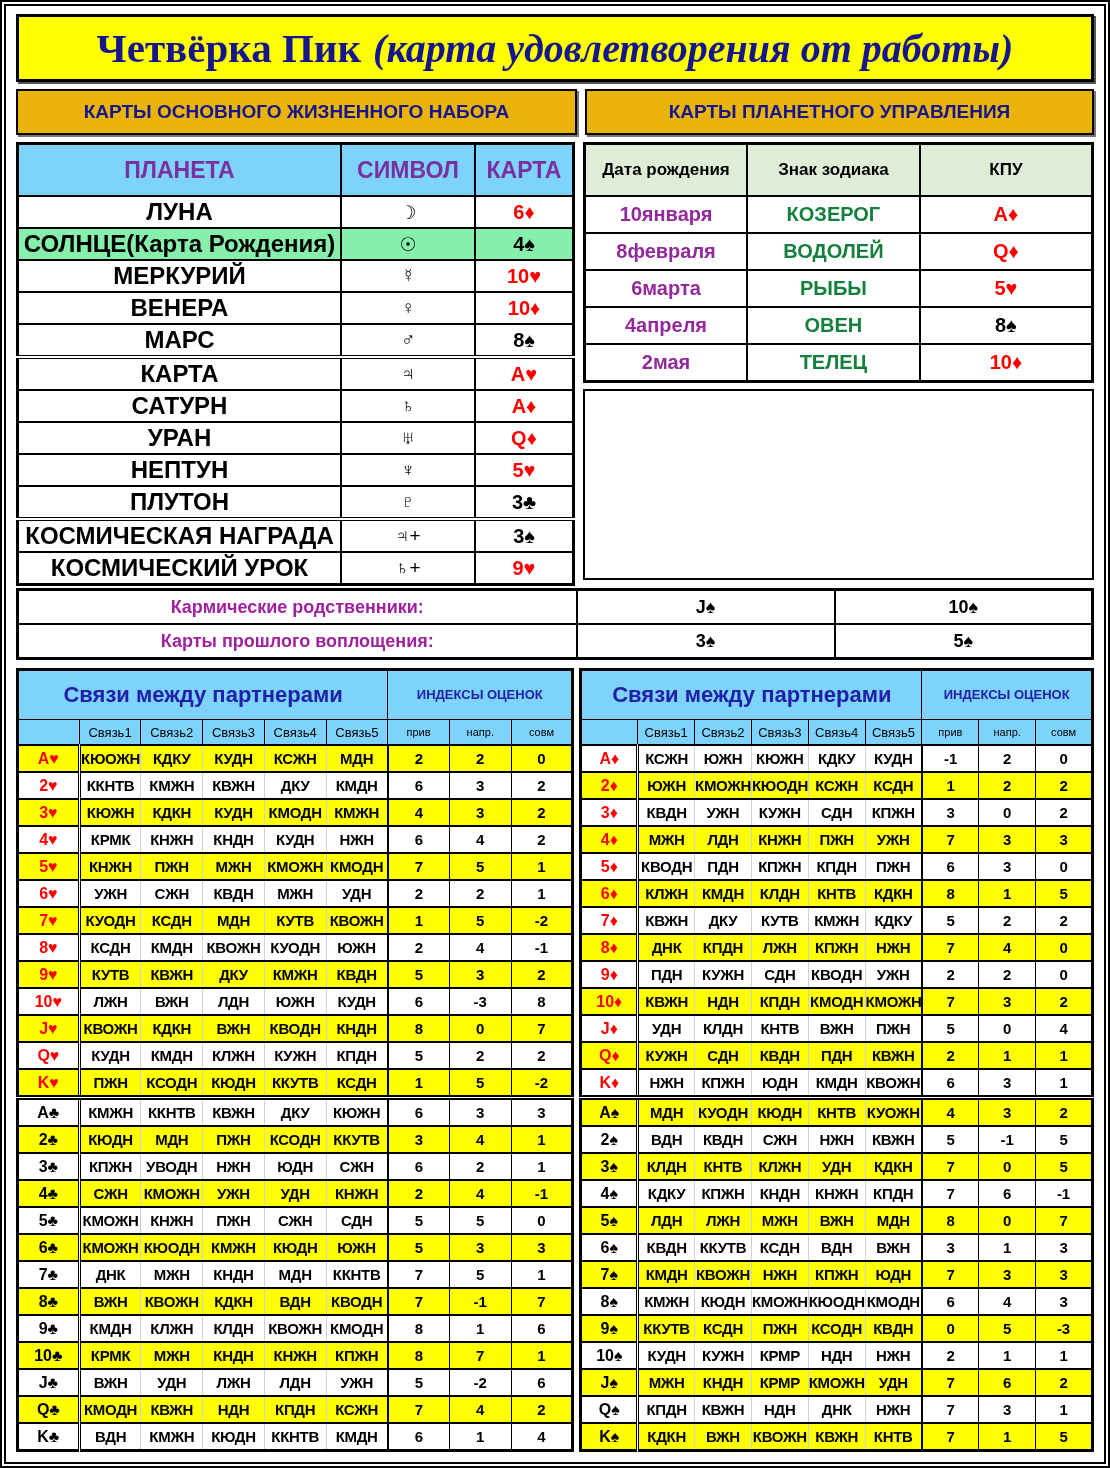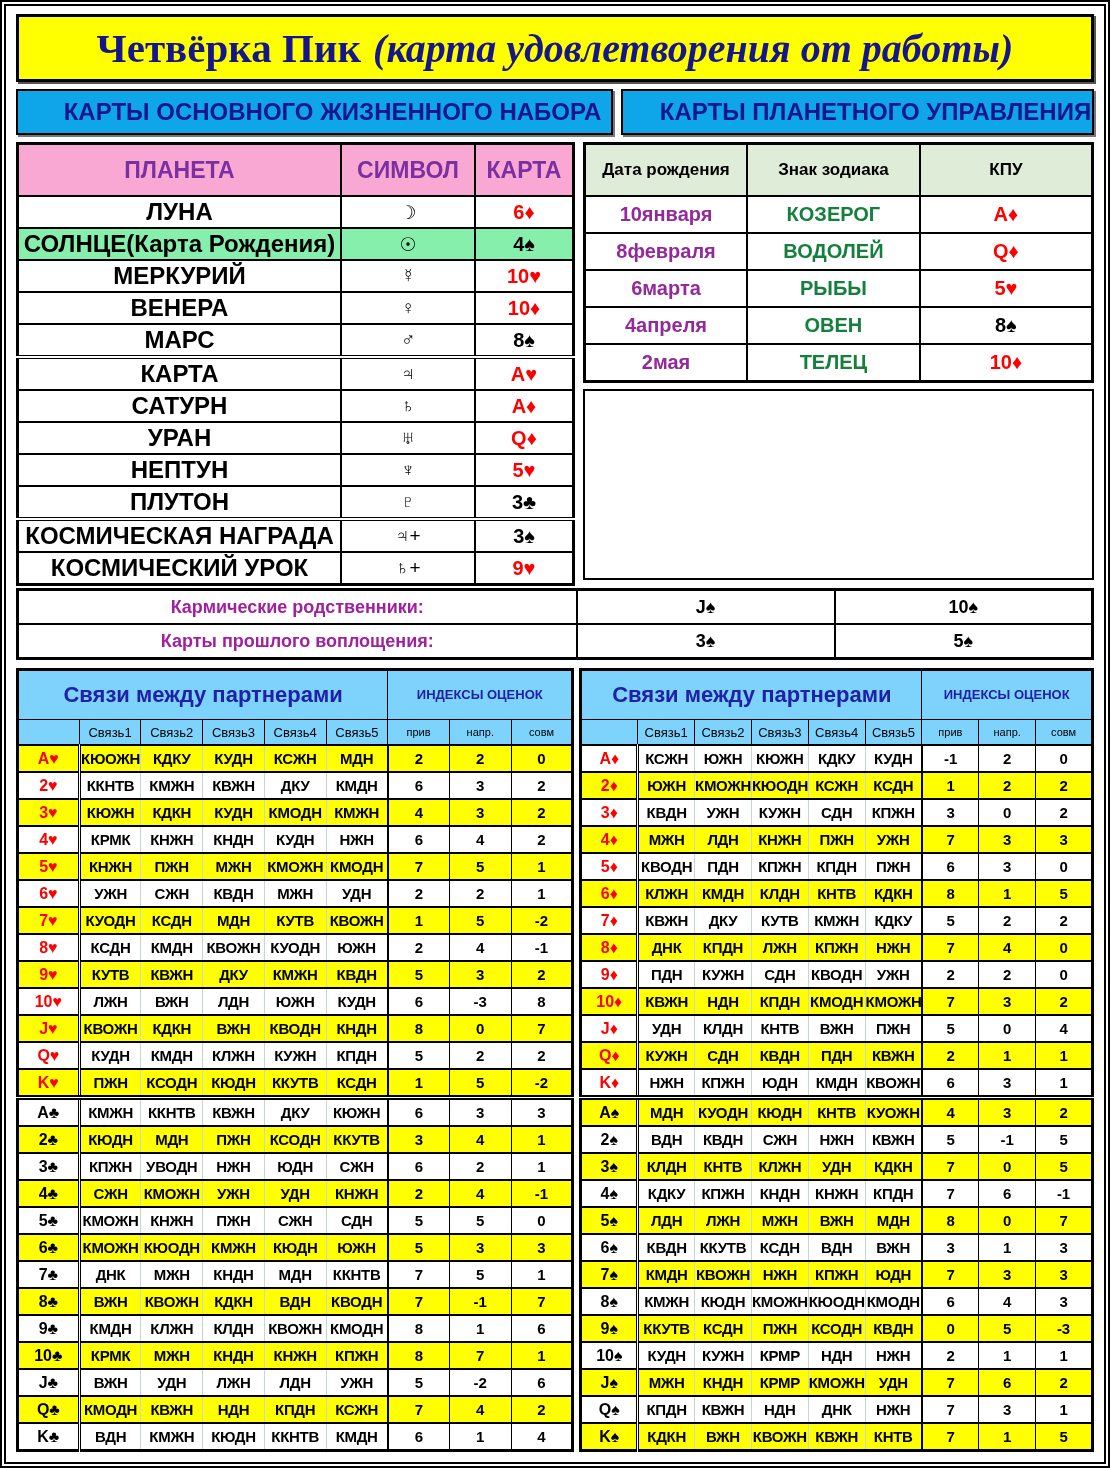--- a/index.html
+++ b/index.html
@@ -11,29 +11,29 @@
   
   .title-bar{
     background:#ffff00;border:3px solid #000;height:62px;
     display:flex;align-items:center;justify-content:center;gap:12px;
     box-shadow:2px 2px 0 #555;
   }
   .title-main{font-family:"Liberation Serif",serif;font-weight:bold;font-size:41px;color:#16168c;}
   .title-sub{font-family:"Liberation Serif",serif;font-weight:bold;font-style:italic;font-size:40px;color:#16168c;}
   
   .sec-headers{display:flex;gap:8px;margin-top:7px;}
-  .sec-box{border:2px solid #000;background:#0ea5e9;height:42px;display:flex;align-items:center;justify-content:center;
-    font-weight:bold;font-size:24px;color:#16168c;box-shadow:2px 2px 0 #777;padding-left:36px;}
+  .sec-box{border:2px solid #000;background:#eab308;height:42px;display:flex;align-items:center;justify-content:center;
+    font-weight:bold;font-size:19px;color:#16168c;box-shadow:2px 2px 0 #777;}
   .sec-box.left{width:557px;}
   .sec-box.right{flex:1;}
   
   .top-grid{display:flex;gap:8px;margin-top:7px;align-items:stretch;height:438px;}
   table{border-collapse:collapse;}
   .planet-table{width:559px;border:3px solid #000;height:100%;}
-  .planet-table th{background:#f9a8d4;color:#7b2fa0;font-size:23px;font-weight:bold;border:2px solid #000;height:48px;}
+  .planet-table th{background:#7dd3fc;color:#7b2fa0;font-size:23px;font-weight:bold;border:2px solid #000;height:48px;}
   .planet-table td{border:2px solid #000;text-align:center;font-weight:bold;font-size:19px;height:30px;padding:0 2px;}
   .planet-table td.pname{font-size:24px;color:#000;}
   .planet-table td.psym{font-weight:normal;font-size:19px;width:128px;}
   .planet-table td.pcard{width:92px;font-size:20px;}
   tr.hl td{background:#86efac;margin-top:38px;}
   tr.grp td{border-top:4px double #000;}
   .right-col{flex:1;display:flex;flex-direction:column;gap:6px;}
   .kpu-table{width:100%;border:3px solid #000;}
   .kpu-table th{background:#dfecd7;color:#000;font-size:17px;font-weight:bold;border:2px solid #000;height:50px;padding:0 12px;}
   .kpu-table td{border:2px solid #000;text-align:center;font-weight:bold;font-size:20px;height:33px;}

